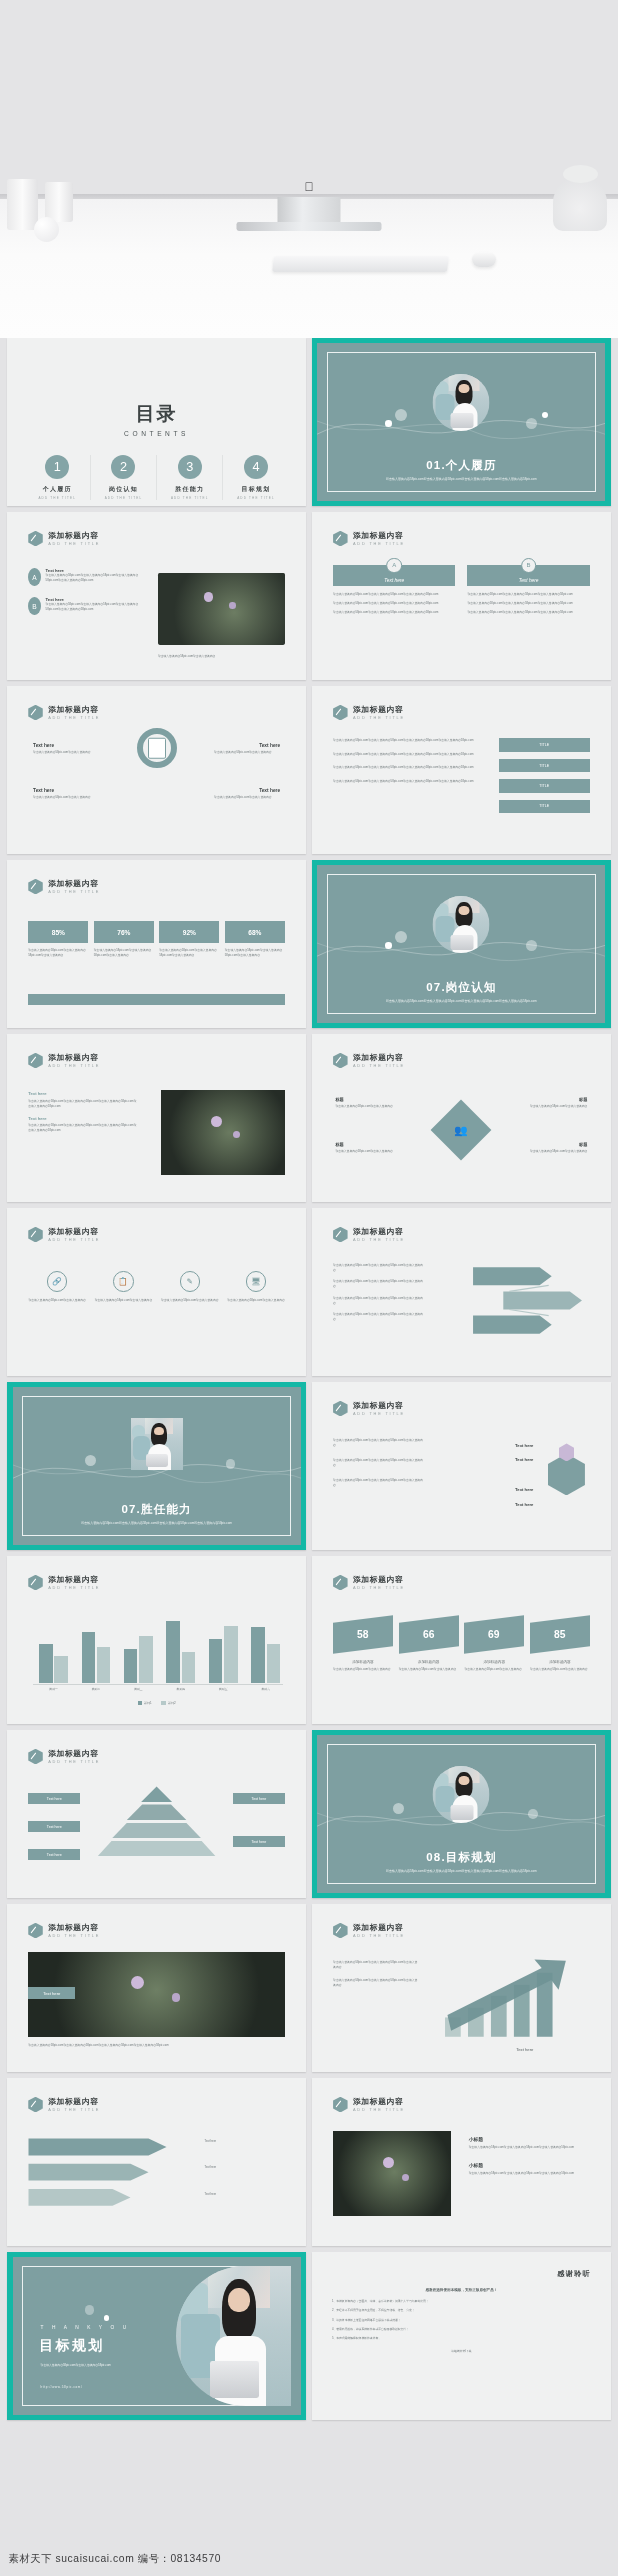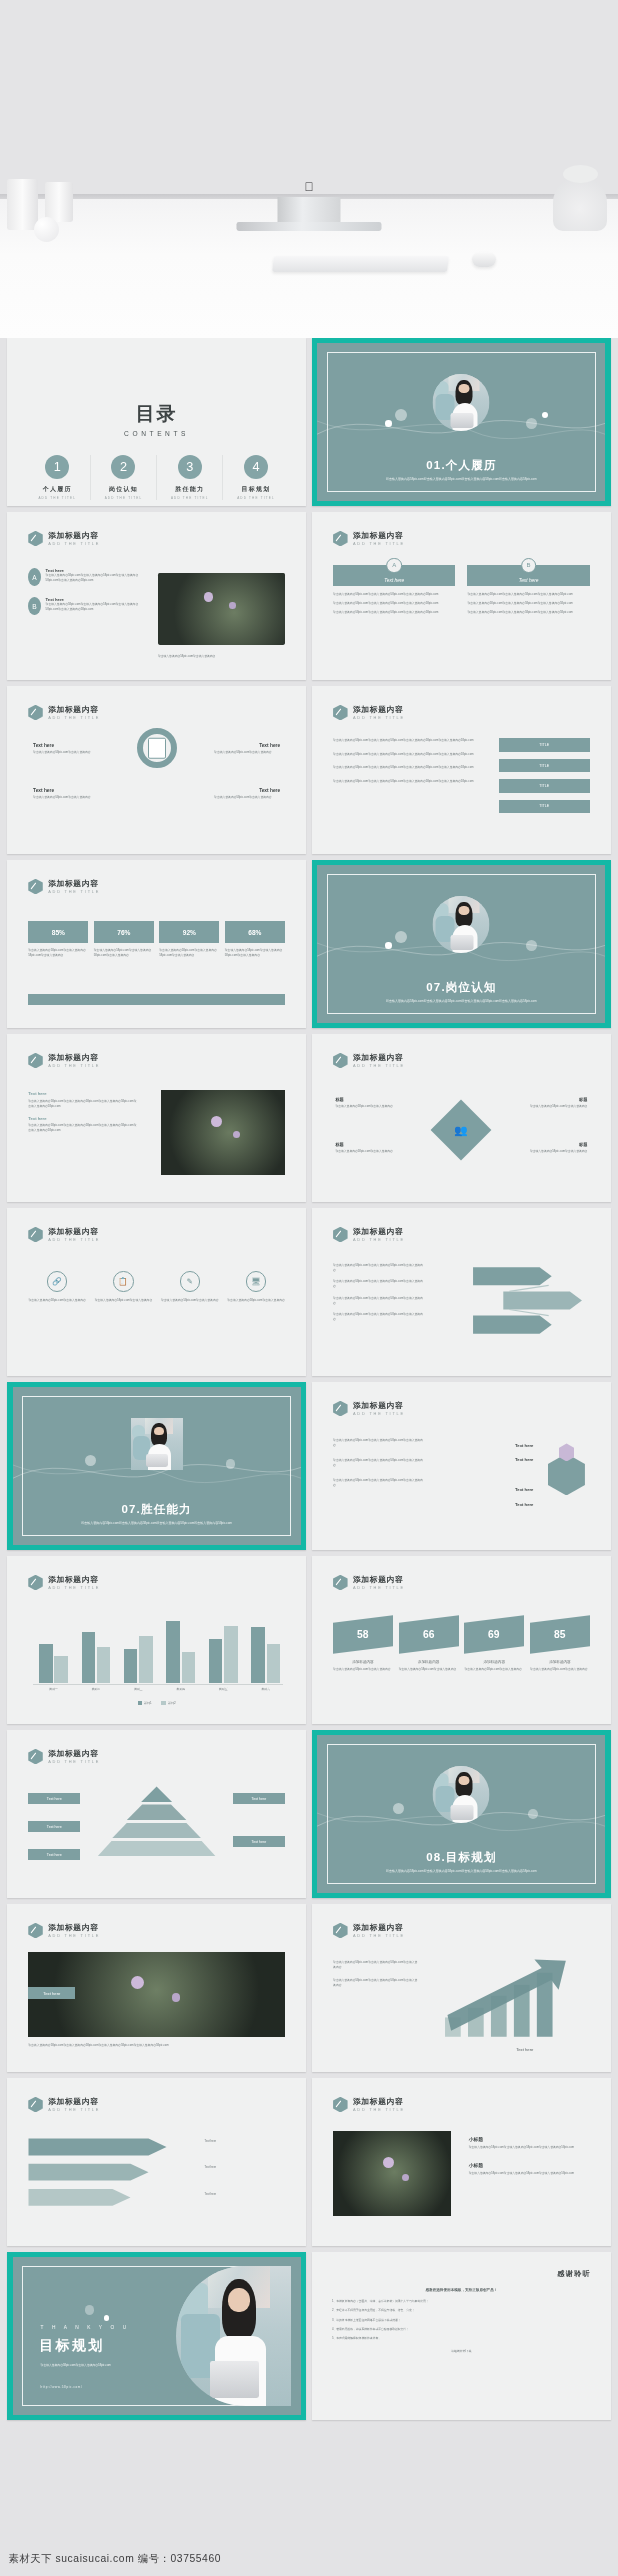--- a/index.html
+++ b/index.html
@@ -852,15 +852,15 @@
           <div class="ph" style="margin-bottom:4.2px;">4、若需商用授权，请联系模板作者或平台客服获取授权文件；</div>
           <div class="ph">5、本声明最终解释权归模板作者所有。</div>
         </div>
         <div class="ph" style="margin-top:8.5px;text-align:center;">请继续浏览/下载</div>
       </div>
     </div>
   </div>
 </div>
 
 <div class="footer">
-  <span>素材天下 sucaisucai.com 编号：03755460</span>
+  <span>素材天下 sucaisucai.com 编号：08134570</span>
 </div>
 
 
 </body></html>

